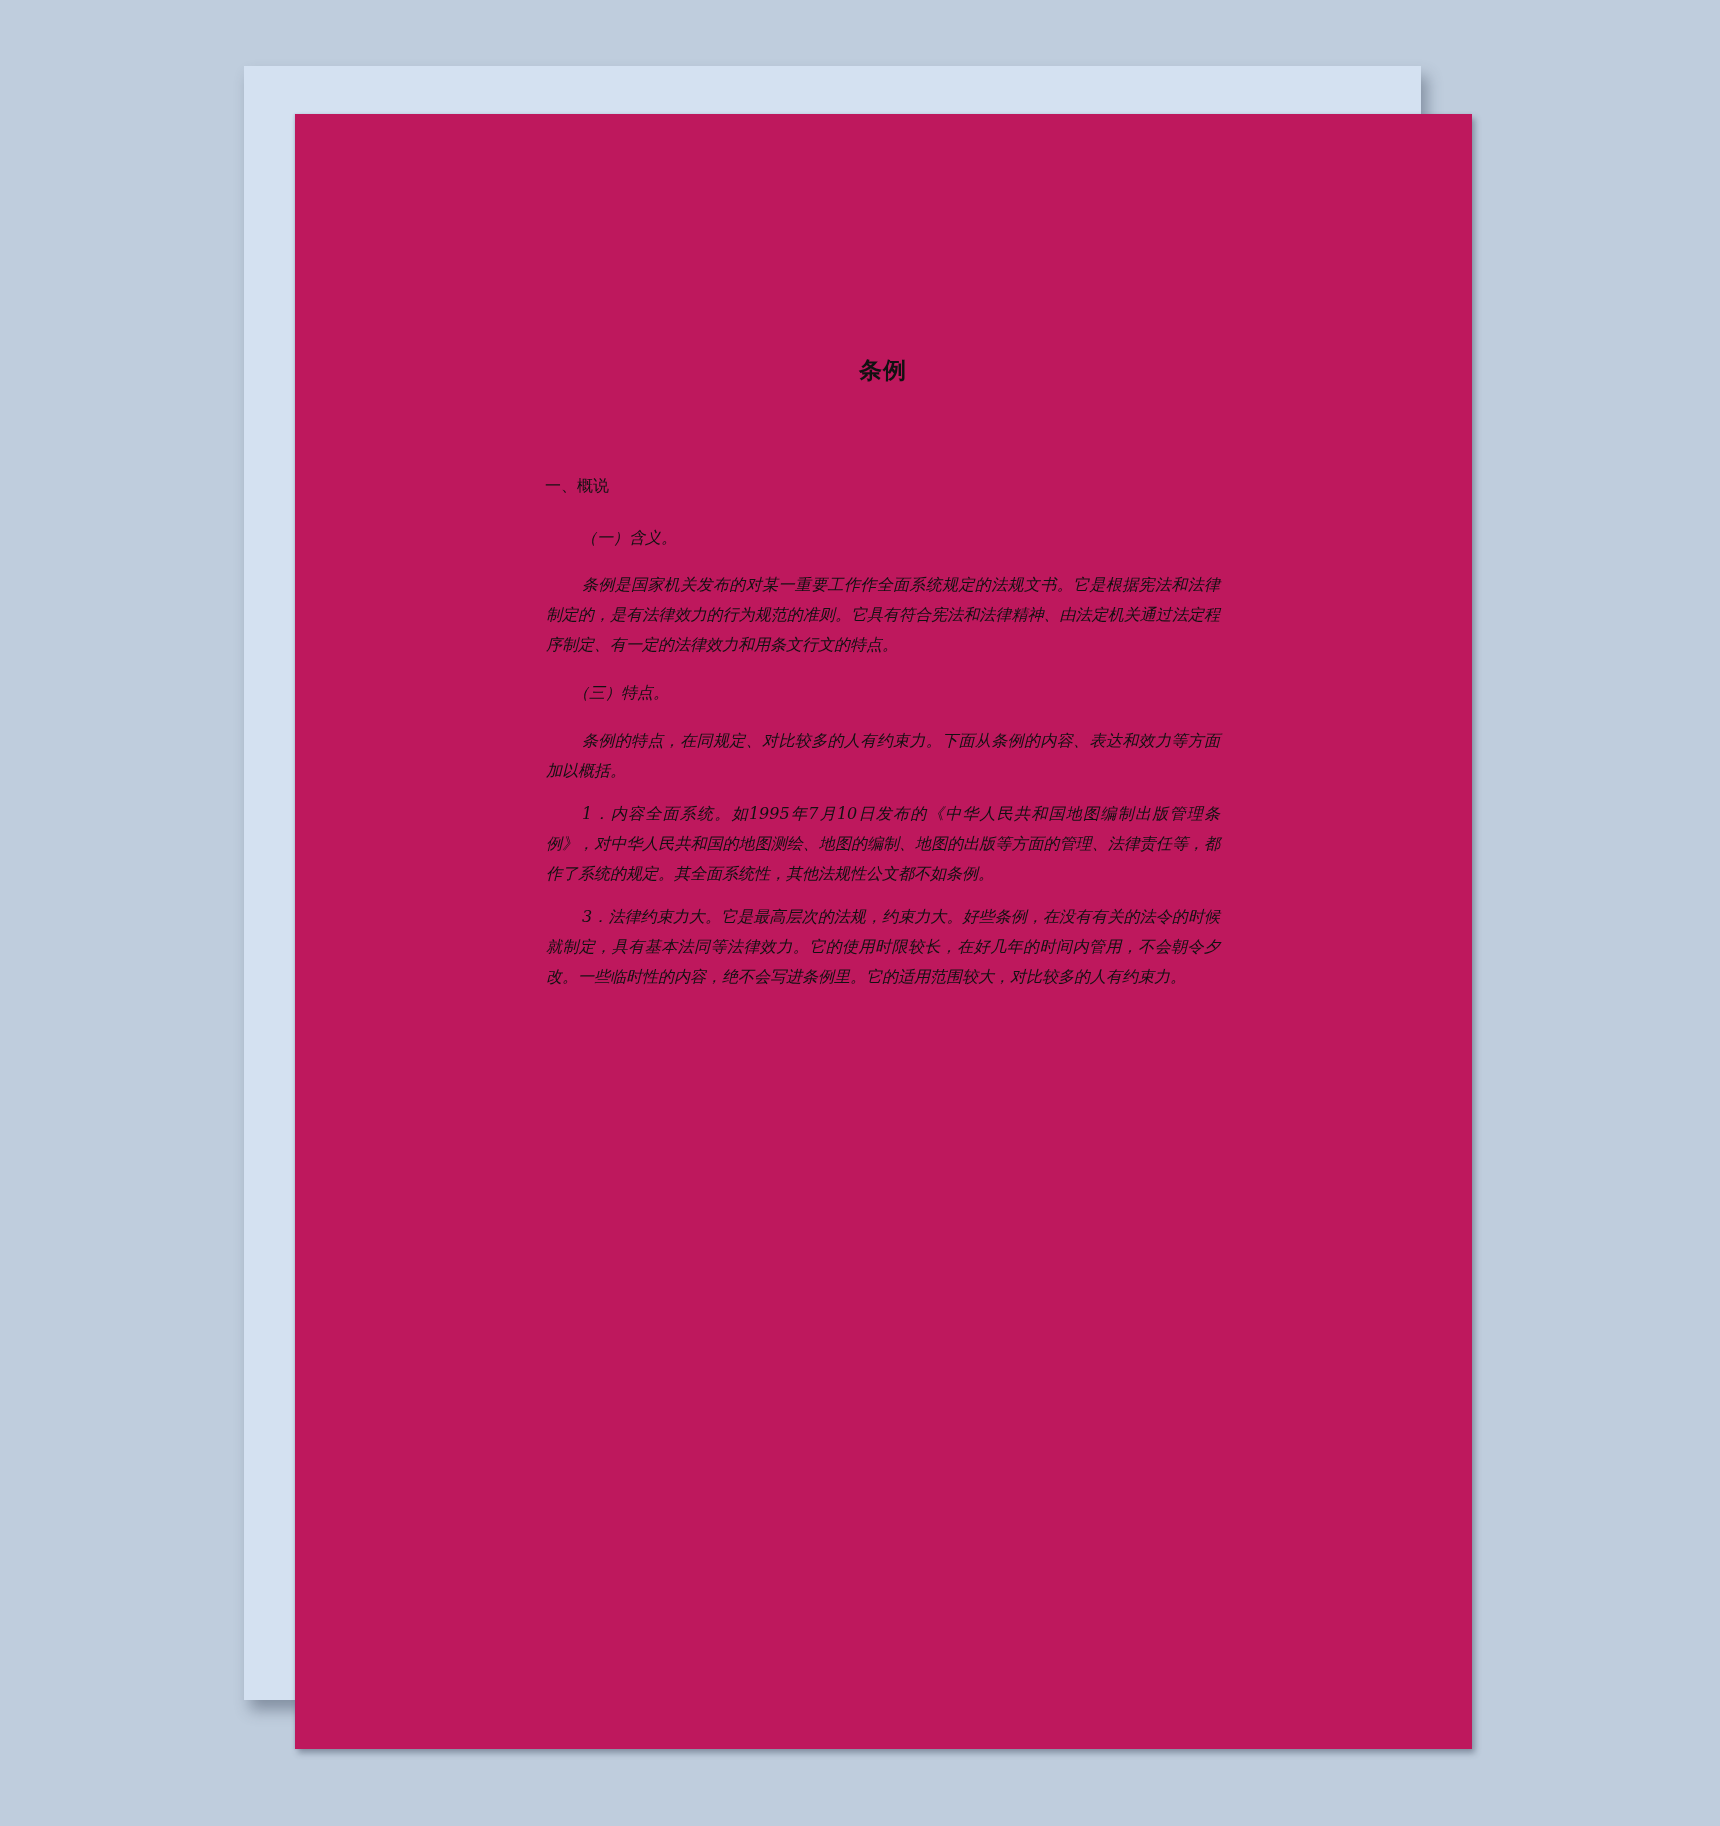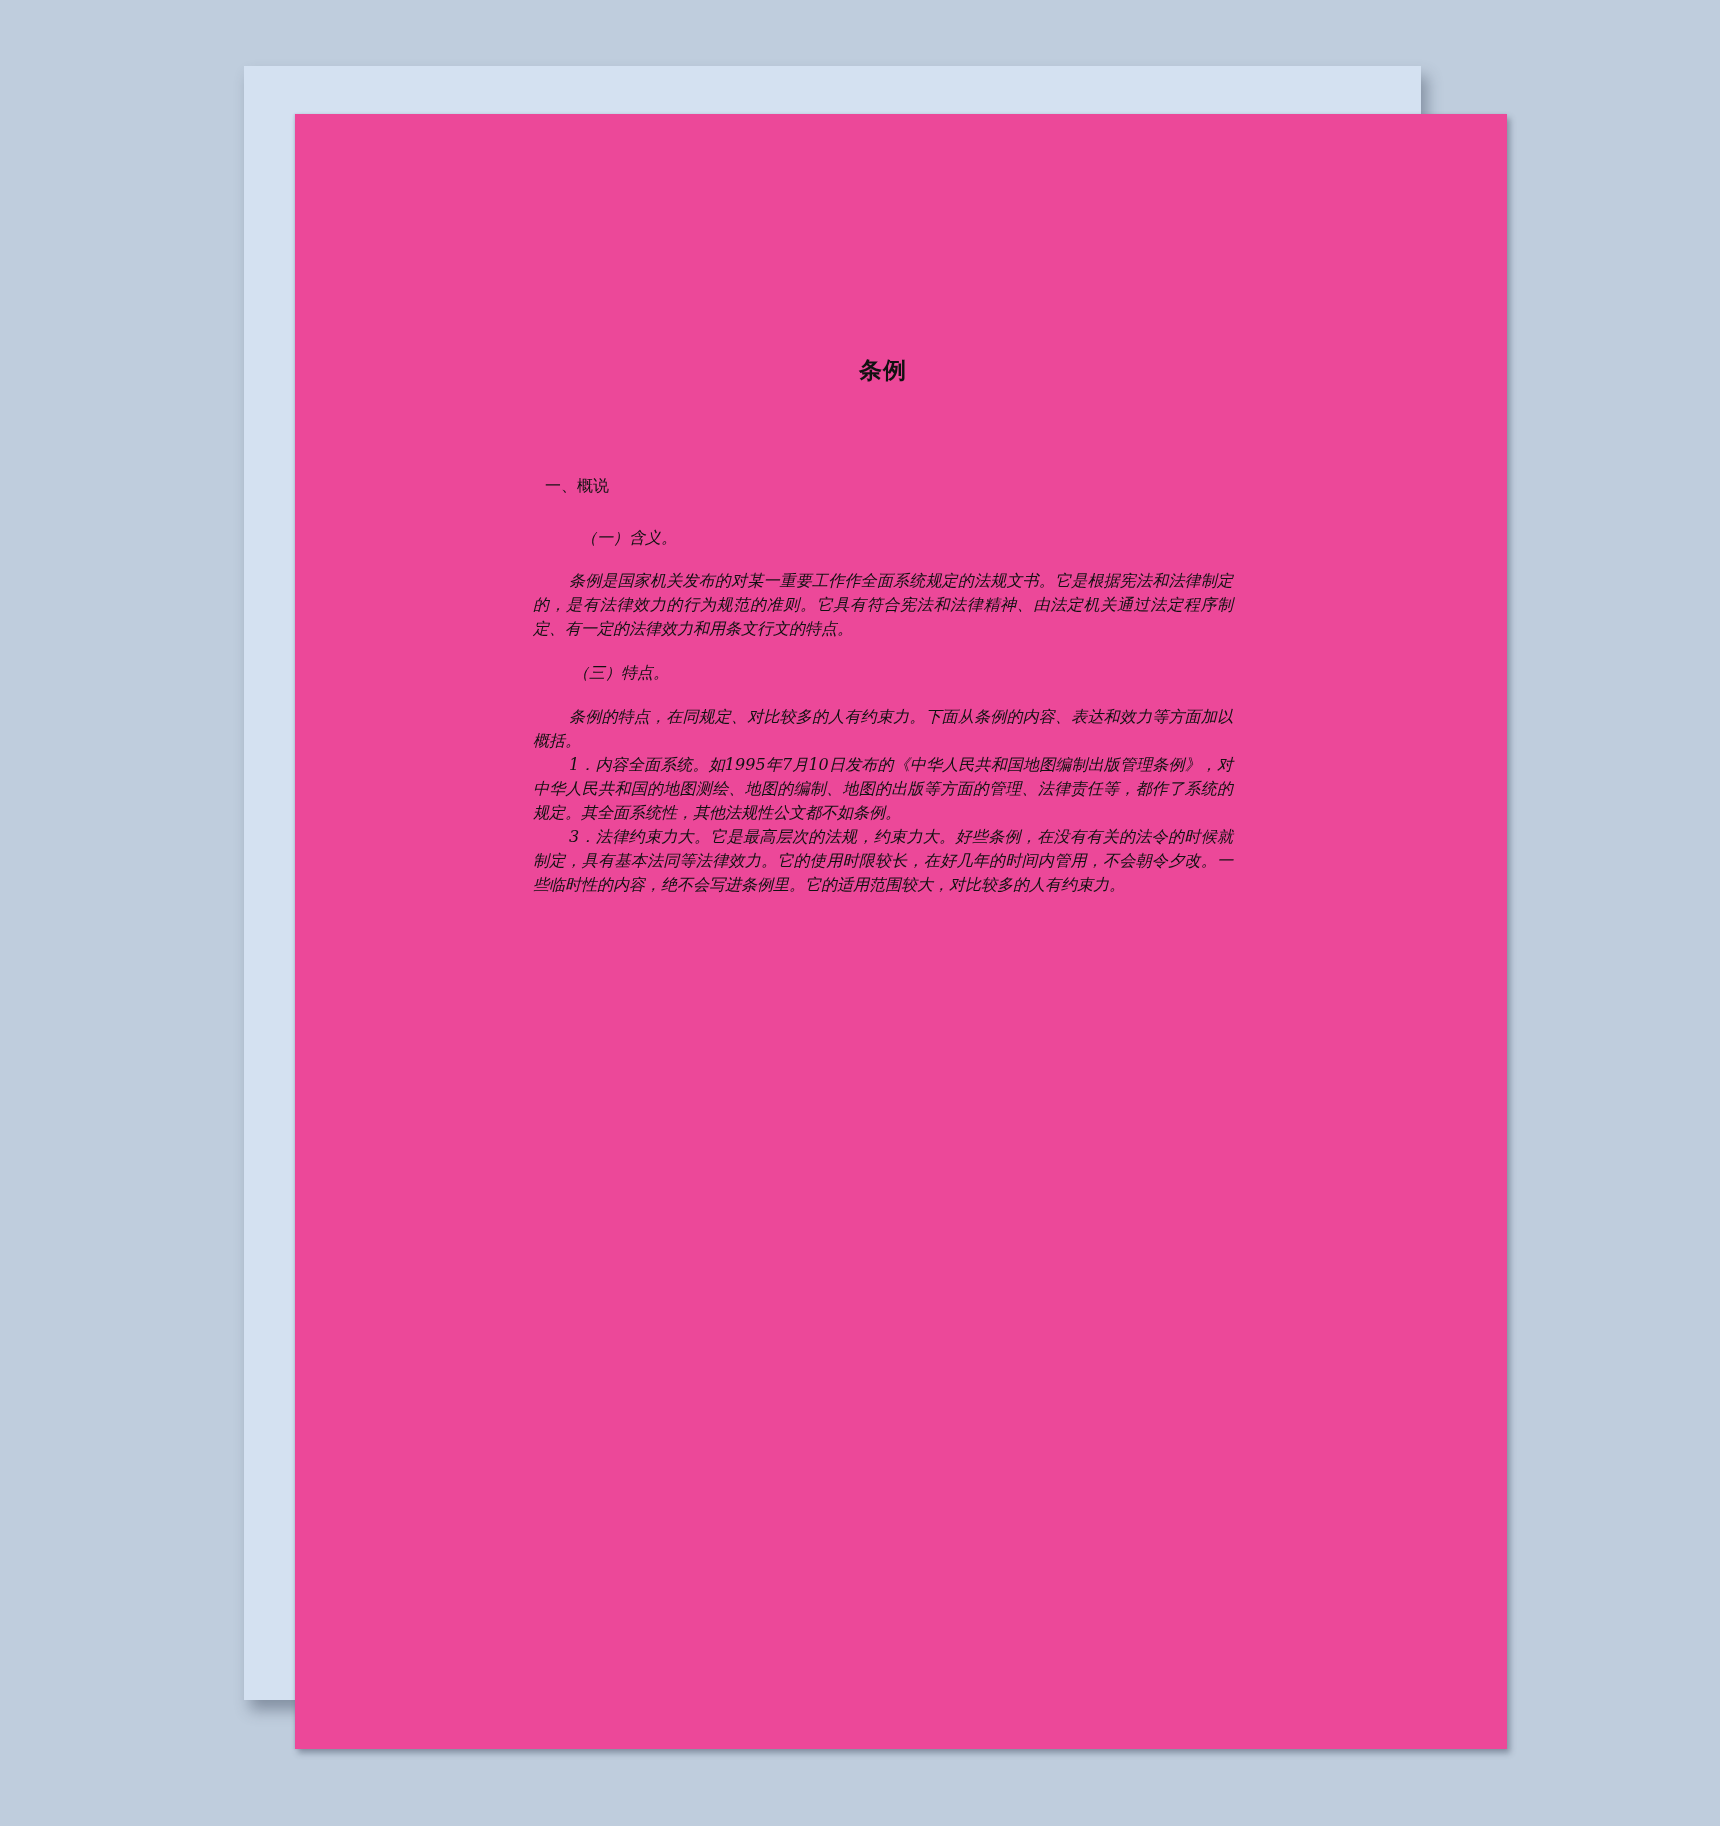--- a/index.html
+++ b/index.html
@@ -11,41 +11,40 @@
   }
   .sheet-back {
     position:absolute; left:244px; top:66px;
     width:1177px; height:1634px;
     background:#d4e1f1;
     box-shadow: 6px 10px 14px rgba(60,70,90,0.45);
   }
   .sheet-front {
     position:absolute; left:295px; top:114px;
     width:1177px; height:1635px;
-    background:#ec4899;
+    background:#be185d;
     box-shadow: 3px 4px 6px rgba(60,70,90,0.45), -1px 0 2px rgba(120,140,170,0.25);
-    padding-left: 35px;
   }
   .doc {
     position:absolute; left:238px; top:240px;
     width:700px;
     color:#111;
     font-size:16px;
   }
   .title {
     text-align:center;
     font-size:23px;
     font-family:"DejaVu Sans","Liberation Sans",sans-serif;
     margin:0 0 80px 0;
     line-height:32px;
     letter-spacing:1px;
   }
   .line { line-height:39.5px; margin:12px; white-space:nowrap; }
   .p {
-    line-height:24px; margin:0;
+    line-height:30px; margin:13px;
     text-align:justify; text-align-last:left;
   }
   .ind1 { text-indent:36px;font-style:italic; }
   .h2 { margin-top:38px; padding-left:36px; }
 </style>
 </head>
 <body>
 
 <div class="sheet-back"></div>
 

